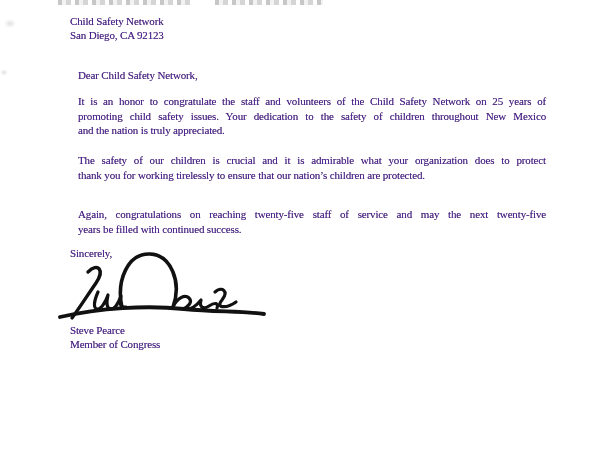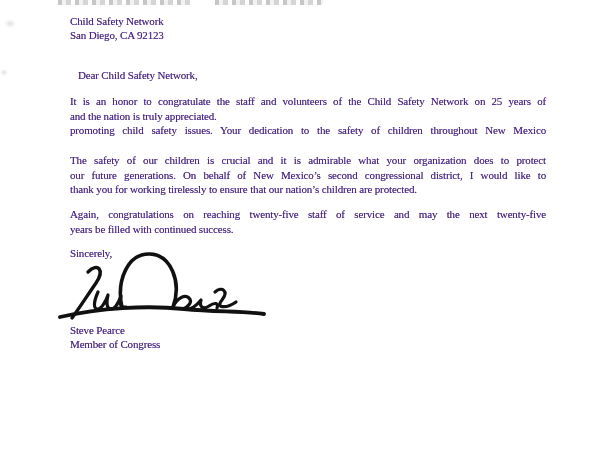--- a/index.html
+++ b/index.html
@@ -46,21 +46,21 @@
     text-shadow: 0 0 .4px rgba(20,20,20,.55);
   }
   .addr { top: 15px; line-height: 13.5px; }
   .salutation { top: 68px; margin-left: 8px; }
   .para.p1 { top: 94px; }
   .para.p2 { top: 153px; }
   .para.p3 { top: 207px; }
   .closing { top: 246px; }
   .signer { top: 323px; line-height: 14px; }
 
-  .para .line { text-align: justify; text-align-last: justify; }
+  .para .line { text-align: justify; text-align-last: justify; margin-left: 8px; }
   .para .line.last { text-align-last: left; }
 
   .sig {
     position: absolute; left: -12px; top: 250px;
     width: 212px; height: 72px;
   }
   .sig svg { display: block; width: 212px; height: 72px; }
   .sig path {
     fill: none; stroke: #111111;
     stroke-linecap: round; stroke-linejoin: round;
@@ -80,27 +80,26 @@
 
     <div class="block addr">
       <div>Child Safety Network</div>
       <div>San Diego, CA 92123</div>
     </div>
 
     <div class="block salutation">Dear Child Safety Network,</div>
 
     <div class="block para p1">
       <div class="line">It is an honor to congratulate the staff and volunteers of the Child Safety Network on 25 years of</div>
+      <div class="line">promoting child safety issues. Your dedication to the safety of children throughout New Mexico</div>
       <div class="line last">and the nation is truly appreciated.</div>
-      <div class="line">promoting child safety issues. Your dedication to the safety of children throughout New Mexico</div>
     </div>
 
     <div class="block para p2">
       <div class="line">The safety of our children is crucial and it is admirable what your organization does to protect</div>
-      <div class="line">our future generations. On behalf of New Mexico’s second congressional district, I would like to</div>
       <div class="line last">thank you for working tirelessly to ensure that our nation’s children are protected.</div>
     </div>
 
     <div class="block para p3">
       <div class="line">Again, congratulations on reaching twenty-five staff of service and may the next twenty-five</div>
       <div class="line last">years be filled with continued success.</div>
     </div>
 
     <div class="block closing">Sincerely,</div>
 

